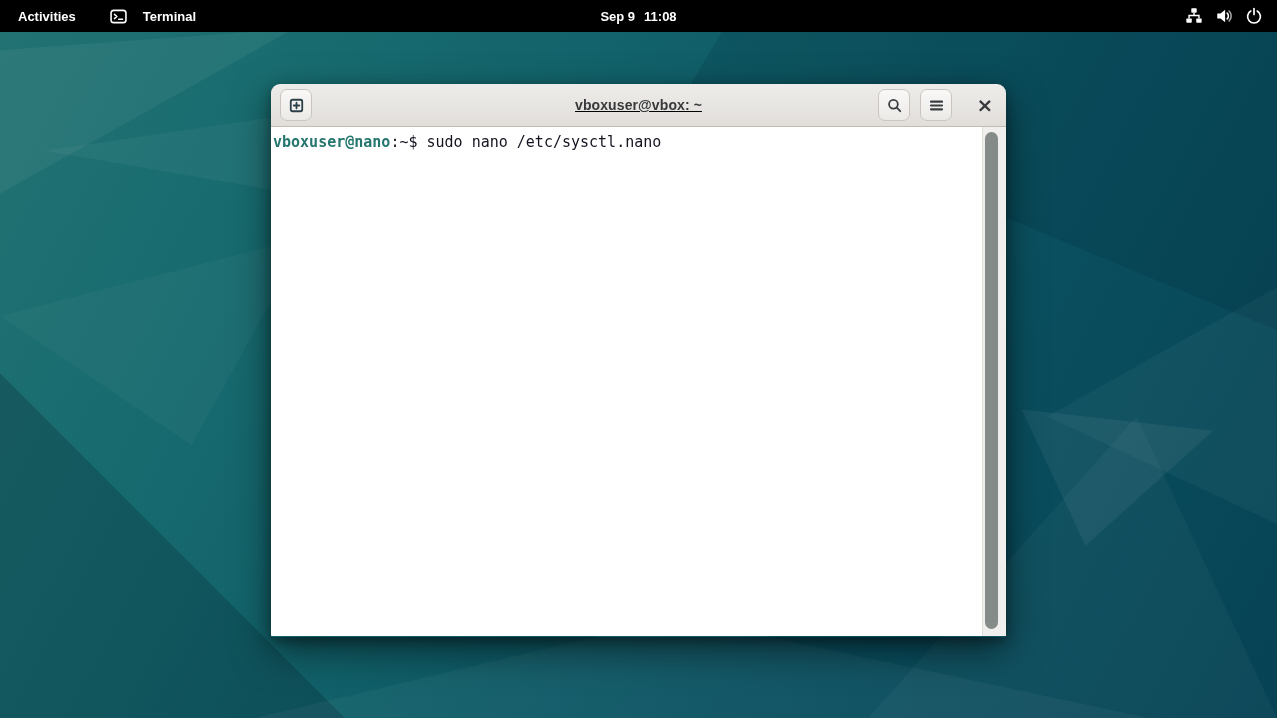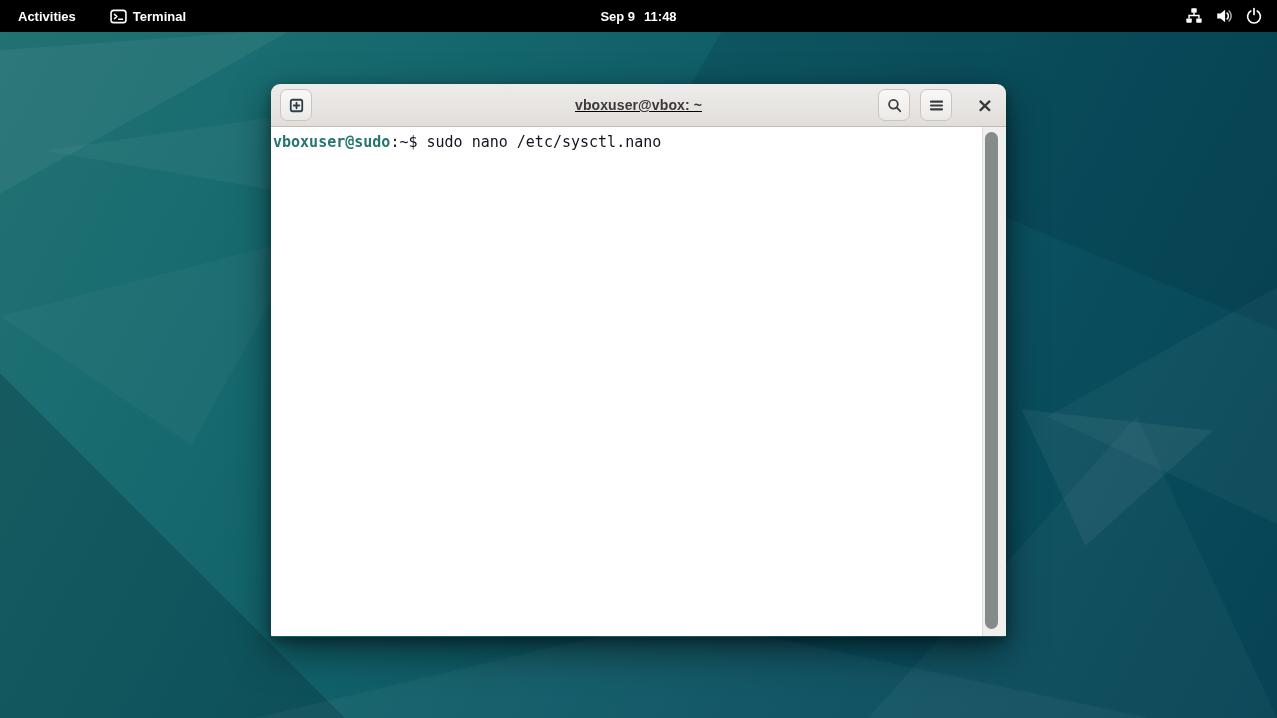--- a/index.html
+++ b/index.html
@@ -33,21 +33,21 @@
     display: flex; align-items: center;
     font-size: 13px; font-weight: bold;
     z-index: 50;
   }
   .tb-item {
     background: none; border: none; color: #fff;
     font: inherit; height: 32px; display: flex; align-items: center;
     padding: 0 6px; cursor: default;
   }
   #activities { margin-left: 12px; }
-  #app-indicator { margin-left: 22px; gap: 6px; justify-content: flex-end; }
+  #app-indicator { margin-left: 22px; gap: 16px; justify-content: flex-end; }
   .tb-clock {
     position: absolute; left: 50%; top: 0; transform: translateX(-50%);
     height: 32px; display: flex; align-items: center; gap: 9px;
   }
   .tb-right {
     margin-left: auto; height: 32px;
     display: flex; align-items: center; gap: 12px; padding: 0 14px;
   }
   .tb-right svg, #app-indicator svg { display: block; }
 
@@ -132,21 +132,21 @@
         <rect x="1" y="2.2" width="14" height="11.6" rx="2.6" fill="none" stroke="#fff" stroke-width="1.5"></rect>
         <path d="M4.2 6l2.3 2-2.3 2" fill="none" stroke="#fff" stroke-width="1.4" stroke-linecap="round" stroke-linejoin="round"></path>
         <path d="M8.2 10.6h3.6" fill="none" stroke="#fff" stroke-width="1.4" stroke-linecap="round"></path>
       </svg>
     </span>
     <span>Terminal</span>
   </div>
 
   <div class="tb-clock">
     <span>Sep 9</span>
-    <span>11:48</span>
+    <span>11:08</span>
   </div>
 
   <div class="tb-right">
     <span>
       <svg width="18" height="18" viewBox="0 0 16 16">
         <rect x="5.6" y="1.2" width="4.8" height="3.8" rx="0.6" fill="#fff"></rect>
         <rect x="1.2" y="10.2" width="4.8" height="3.8" rx="0.6" fill="#fff"></rect>
         <rect x="10" y="10.2" width="4.8" height="3.8" rx="0.6" fill="#fff"></rect>
         <path d="M8 5v2.6M3.6 10.2V7.6h8.8v2.6" fill="none" stroke="#fff" stroke-width="1.3"></path>
       </svg>
@@ -188,19 +188,19 @@
     <button class="hb-btn" id="menu-btn">
       <svg width="17" height="17" viewBox="0 0 16 16">
         <path d="M2.8 4.4h10.4M2.8 8h10.4M2.8 11.6h10.4" stroke="#3b3f41" stroke-width="2" stroke-linecap="round"></path>
       </svg>
     </button>
 
     <button id="close-btn">×</button>
   </div>
 
   <div id="term-content">
-    <div class="term-line"><span class="prompt-user">vboxuser@sudo</span><span class="prompt-suffix">:~$</span><span class="cmd">sudo nano /etc/sysctl.nano</span></div>
+    <div class="term-line"><span class="prompt-user">vboxuser@nano</span><span class="prompt-suffix">:~$</span><span class="cmd">sudo nano /etc/sysctl.nano</span></div>
 
     <div id="scrollbar">
       <div id="scroll-thumb"></div>
     </div>
   </div>
 </section>
 
 </body></html>

